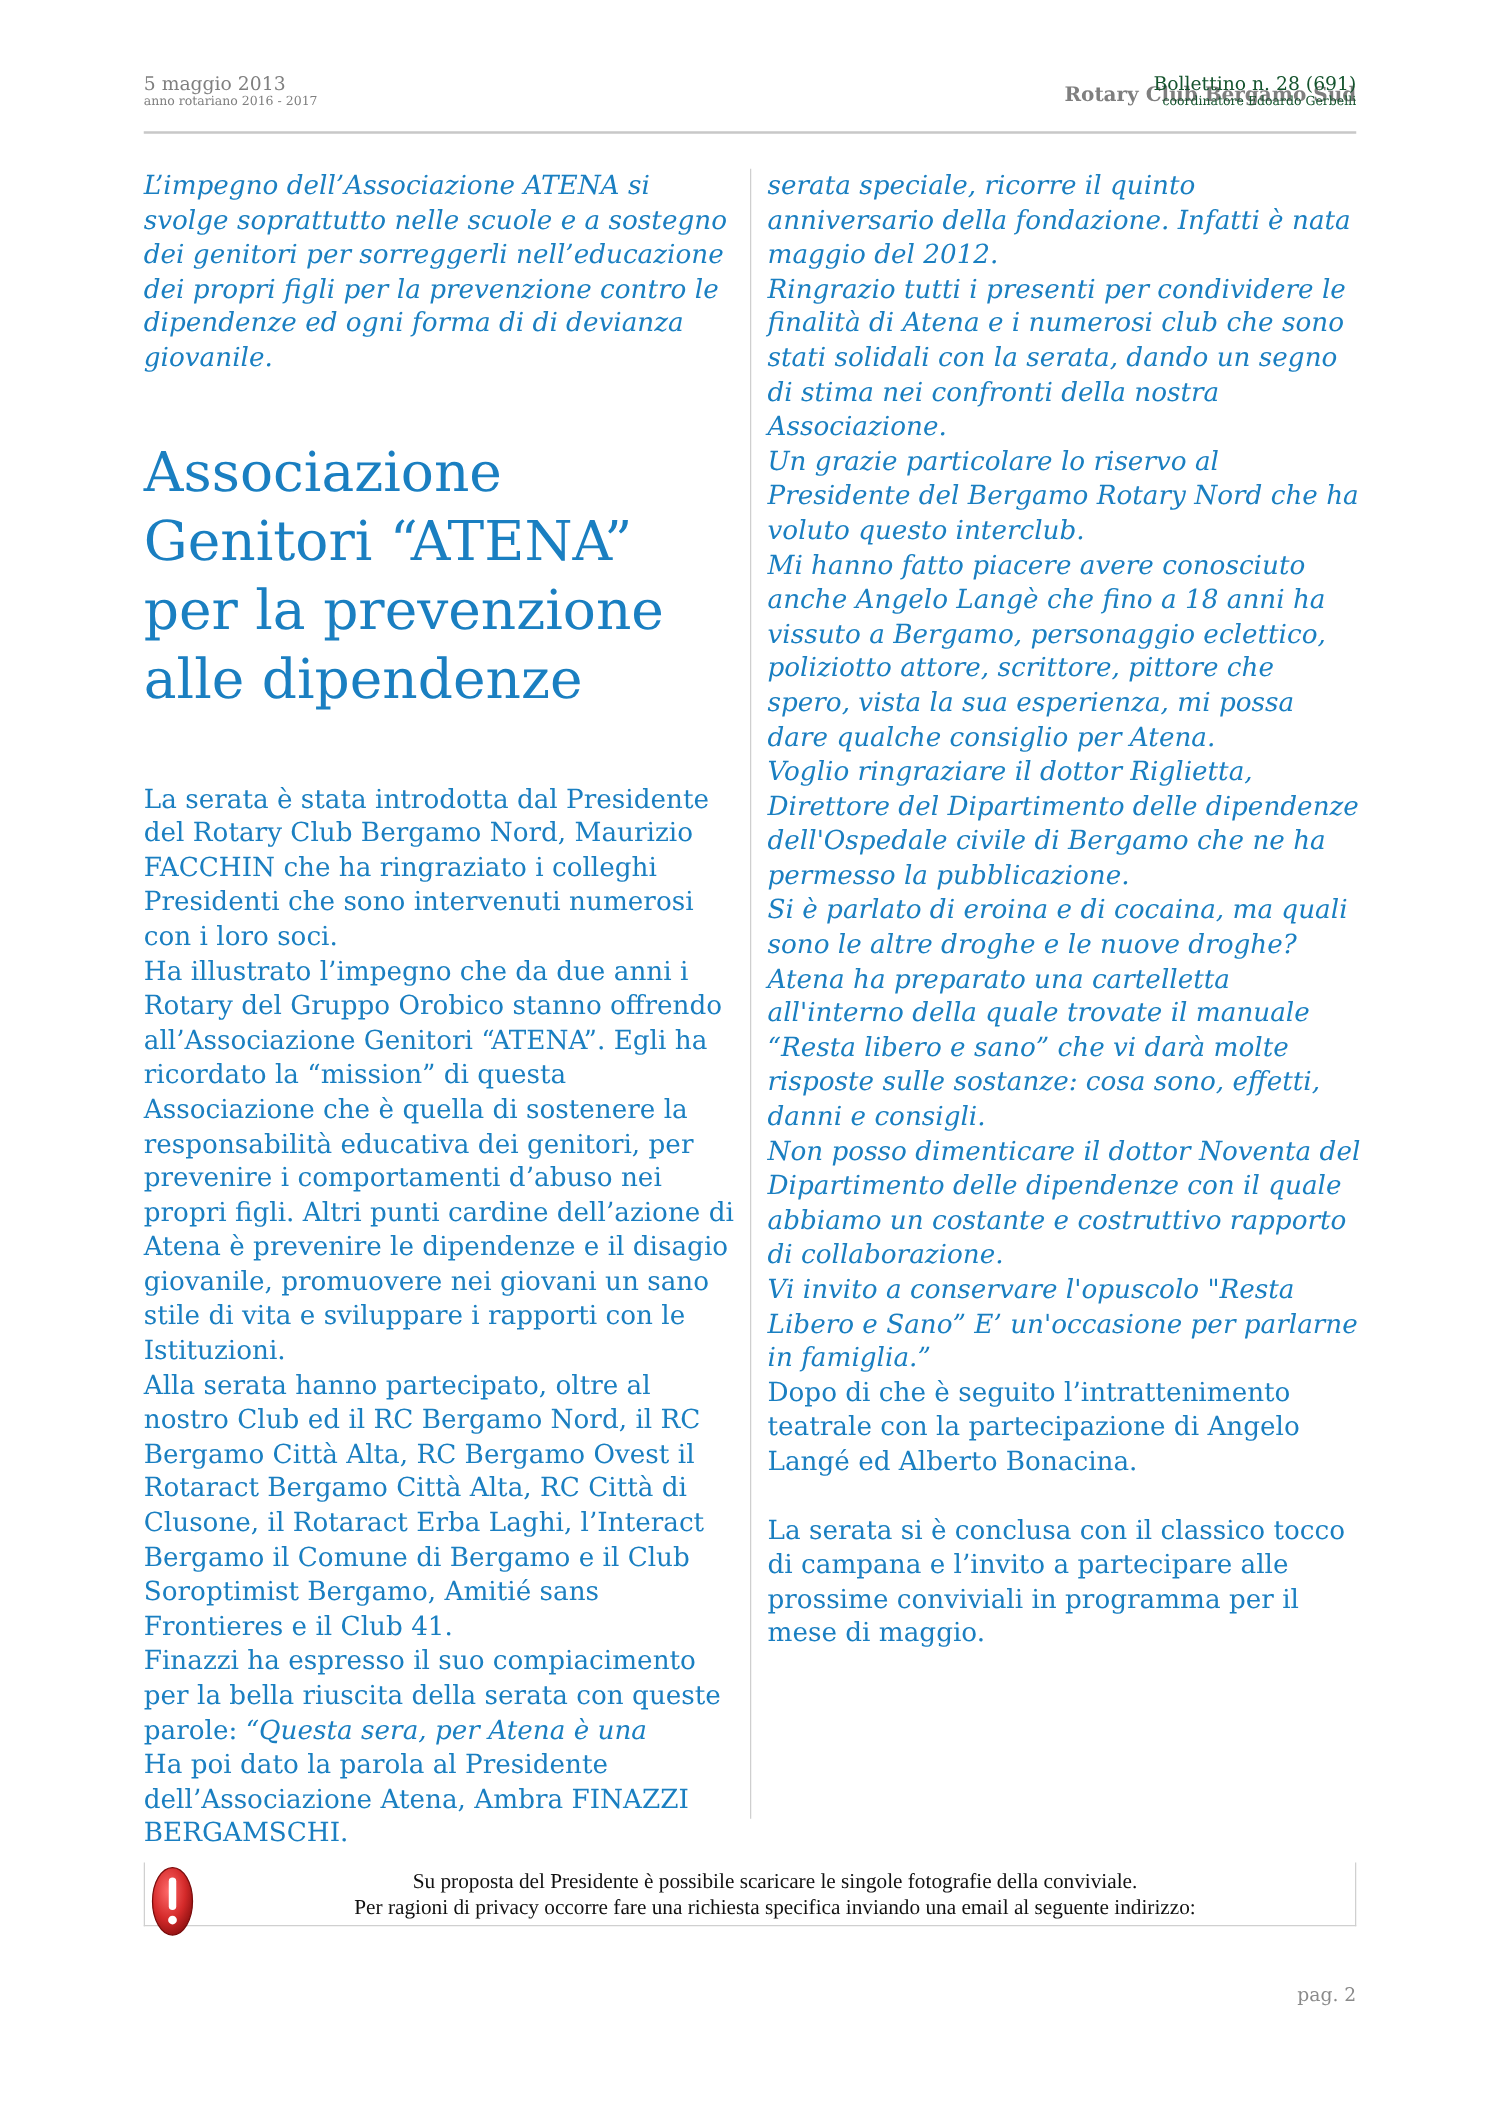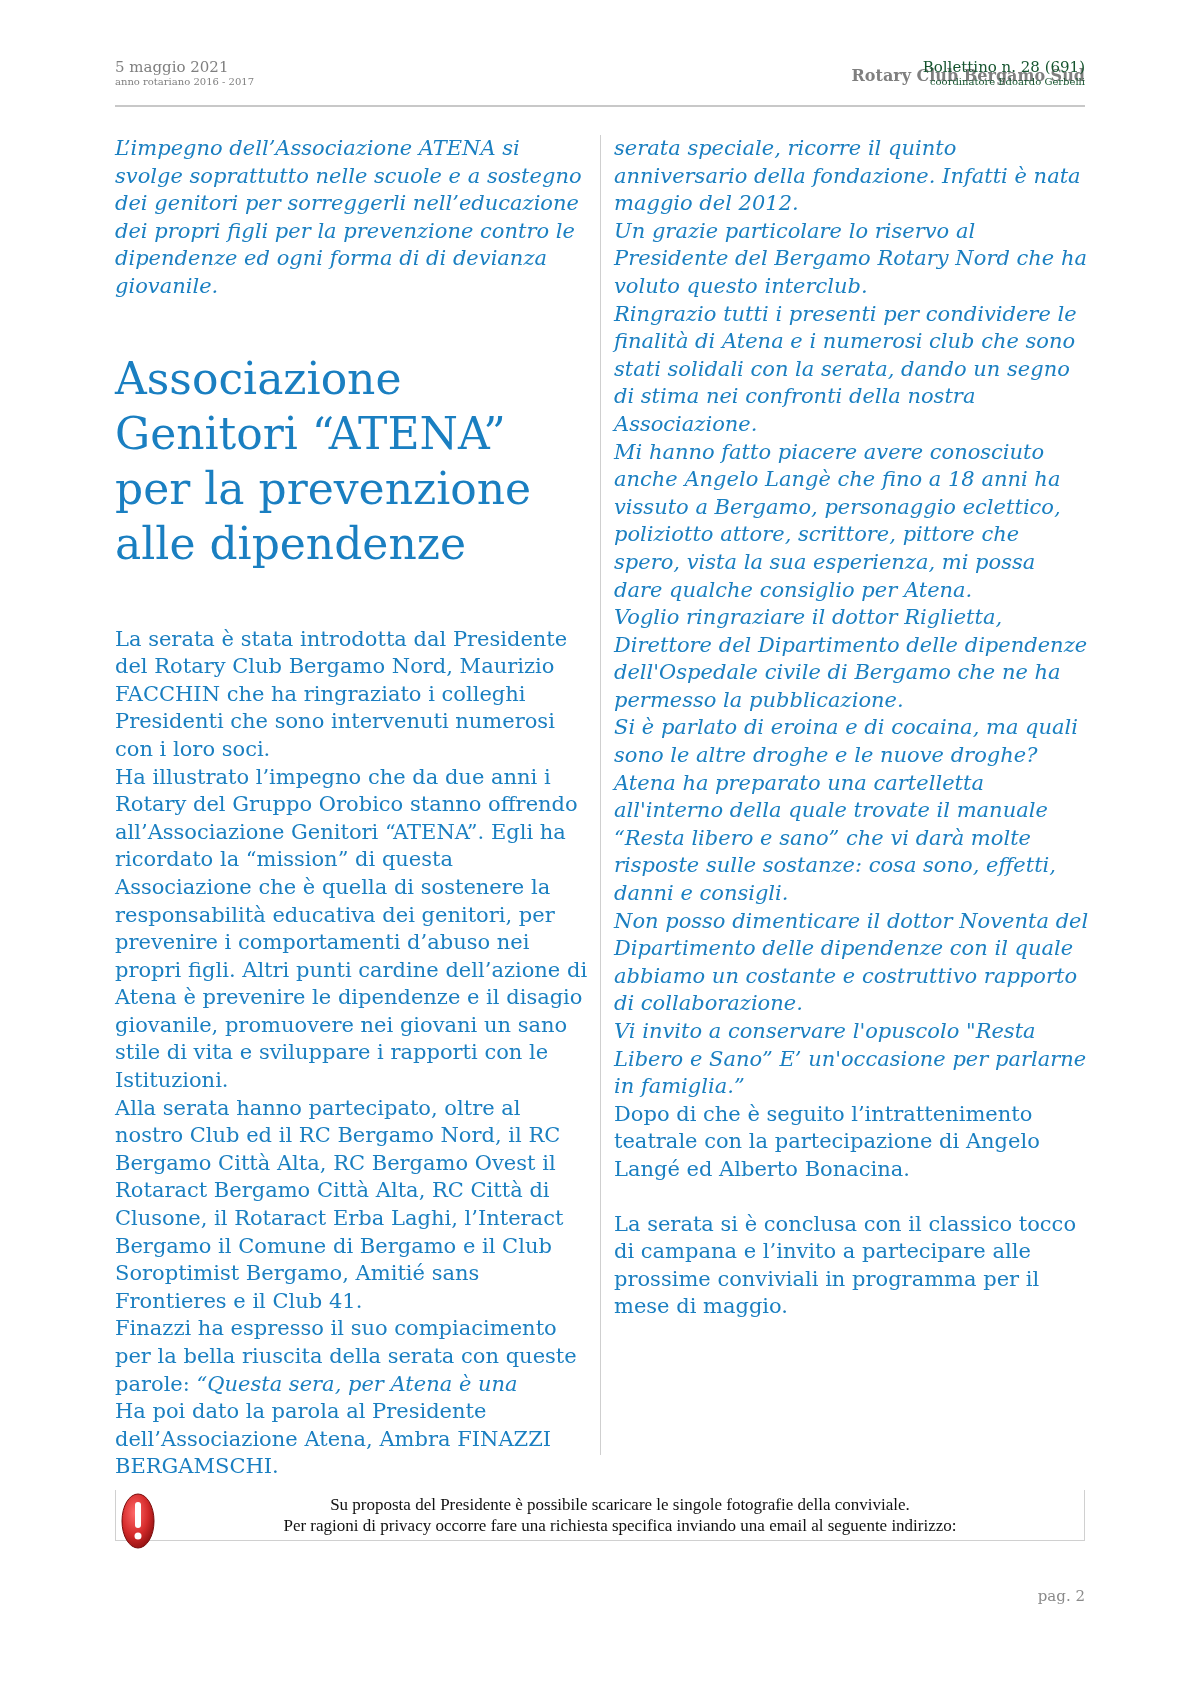--- a/index.html
+++ b/index.html
@@ -38,21 +38,21 @@
                  color: #111111; }
 
   .page-num { position: absolute; right: 105px; top: 1587px; color: #8a8a8a;
               font-size: 15px; }
 </style>
 </head>
 <body>
 
 <div class="header">
   <div class="hdr-left">
-    <div class="hdr-date">5 maggio 2021</div>
+    <div class="hdr-date">5 maggio 2013</div>
     <div class="hdr-year">anno rotariano 2016 - 2017</div>
   </div>
   <div class="hdr-center">Rotary Club Bergamo Sud</div>
   <div class="hdr-right">
     <div class="hdr-bull">Bollettino n. 28 (691)</div>
     <div class="hdr-coord">coordinatore Edoardo Gerbelli</div>
   </div>
 </div>
 <div class="hdr-rule"></div>
 
@@ -63,22 +63,22 @@
   <p class="p">Ha illustrato l’impegno che da due anni i Rotary del Gruppo Orobico stanno offrendo all’Associazione Genitori “ATENA”. Egli ha ricordato la “mission” di questa Associazione che è quella di sostenere la responsabilità educativa dei genitori, per prevenire i comportamenti d’abuso nei propri figli. Altri punti cardine dell’azione di Atena è prevenire le dipendenze e il disagio giovanile, promuovere nei giovani un sano stile di vita e sviluppare i rapporti con le Istituzioni.</p>
   <p class="p">Alla serata hanno partecipato, oltre al nostro Club ed il RC Bergamo Nord, il RC Bergamo Città Alta, RC Bergamo Ovest il Rotaract Bergamo Città Alta, RC Città di Clusone, il Rotaract Erba Laghi, l’Interact Bergamo il Comune di Bergamo e il Club Soroptimist Bergamo, Amitié sans Frontieres e il Club 41.</p>
   <p class="p"><span>Finazzi ha espresso il suo compiacimento per la bella riuscita della serata con queste parole: </span><span class="it">“Questa sera, per Atena è una</span></p>
   <p class="p">Ha poi dato la parola al Presidente dell’Associazione Atena, Ambra FINAZZI BERGAMSCHI.</p>
 </div>
 
 <div class="col-divider"></div>
 
 <div class="col col-right">
   <p class="p it">serata speciale, ricorre il quinto anniversario della fondazione. Infatti è nata maggio del 2012.</p>
+  <p class="p it">Ringrazio tutti i presenti per condividere le finalità di Atena e i numerosi club che sono stati solidali con la serata, dando un segno di stima nei confronti della nostra Associazione.</p>
   <p class="p it">Un grazie particolare lo riservo al Presidente del Bergamo Rotary Nord che ha voluto questo interclub.</p>
-  <p class="p it">Ringrazio tutti i presenti per condividere le finalità di Atena e i numerosi club che sono stati solidali con la serata, dando un segno di stima nei confronti della nostra Associazione.</p>
   <p class="p it">Mi hanno fatto piacere avere conosciuto anche Angelo Langè che fino a 18 anni ha vissuto a Bergamo, personaggio eclettico, poliziotto attore, scrittore, pittore che spero, vista la sua esperienza, mi possa dare qualche consiglio per Atena.</p>
   <p class="p it">Voglio ringraziare il dottor Riglietta, Direttore del Dipartimento delle dipendenze dell'Ospedale civile di Bergamo che ne ha permesso la pubblicazione.</p>
   <p class="p it">Si è parlato di eroina e di cocaina, ma quali sono le altre droghe e le nuove droghe? Atena ha preparato una cartelletta all'interno della quale trovate il manuale “Resta libero e sano” che vi darà molte risposte sulle sostanze: cosa sono, effetti, danni e consigli.</p>
   <p class="p it">Non posso dimenticare il dottor Noventa del Dipartimento delle dipendenze con il quale abbiamo un costante e costruttivo rapporto di collaborazione.</p>
   <p class="p it">Vi invito a conservare l'opuscolo "Resta Libero e Sano” E’ un'occasione per parlarne in famiglia.”</p>
   <p class="p">Dopo di che è seguito l’intrattenimento teatrale con la partecipazione di Angelo Langé ed Alberto Bonacina.</p>
   <div class="gap"></div>
   <p class="p">La serata si è conclusa con il classico tocco di campana e l’invito a partecipare alle prossime conviviali in programma per il mese di maggio.</p>
 </div>
 

